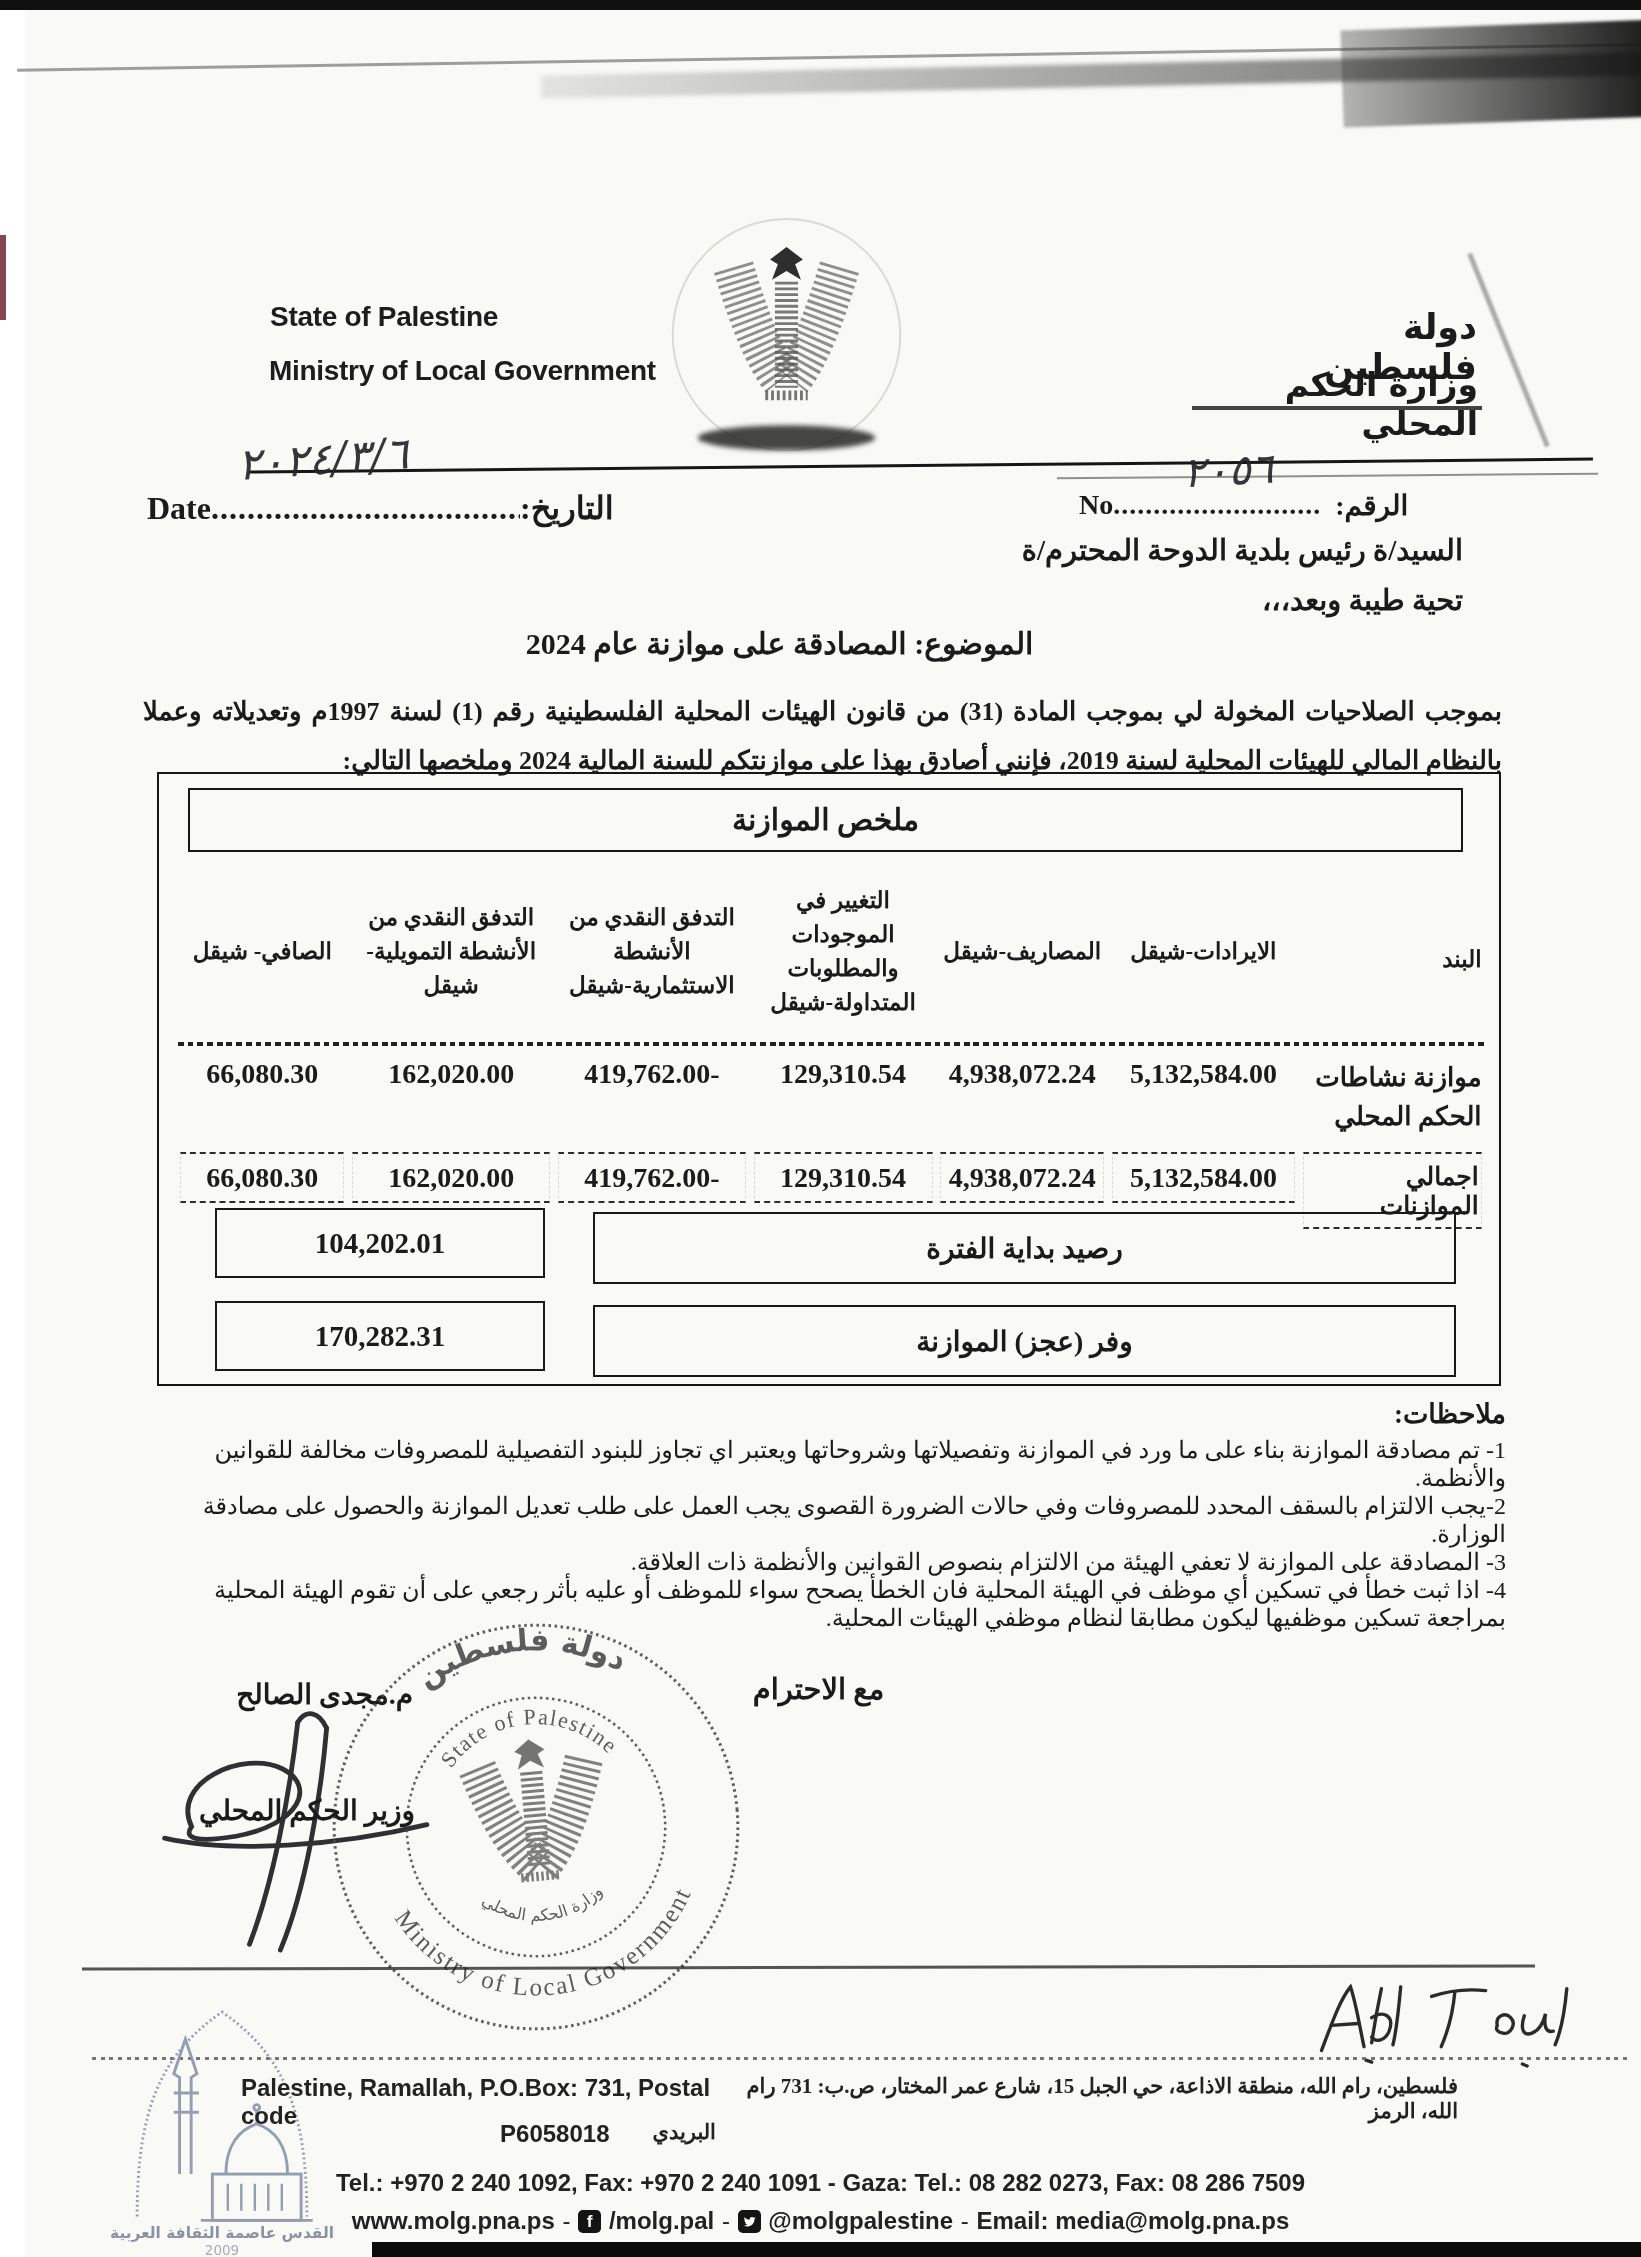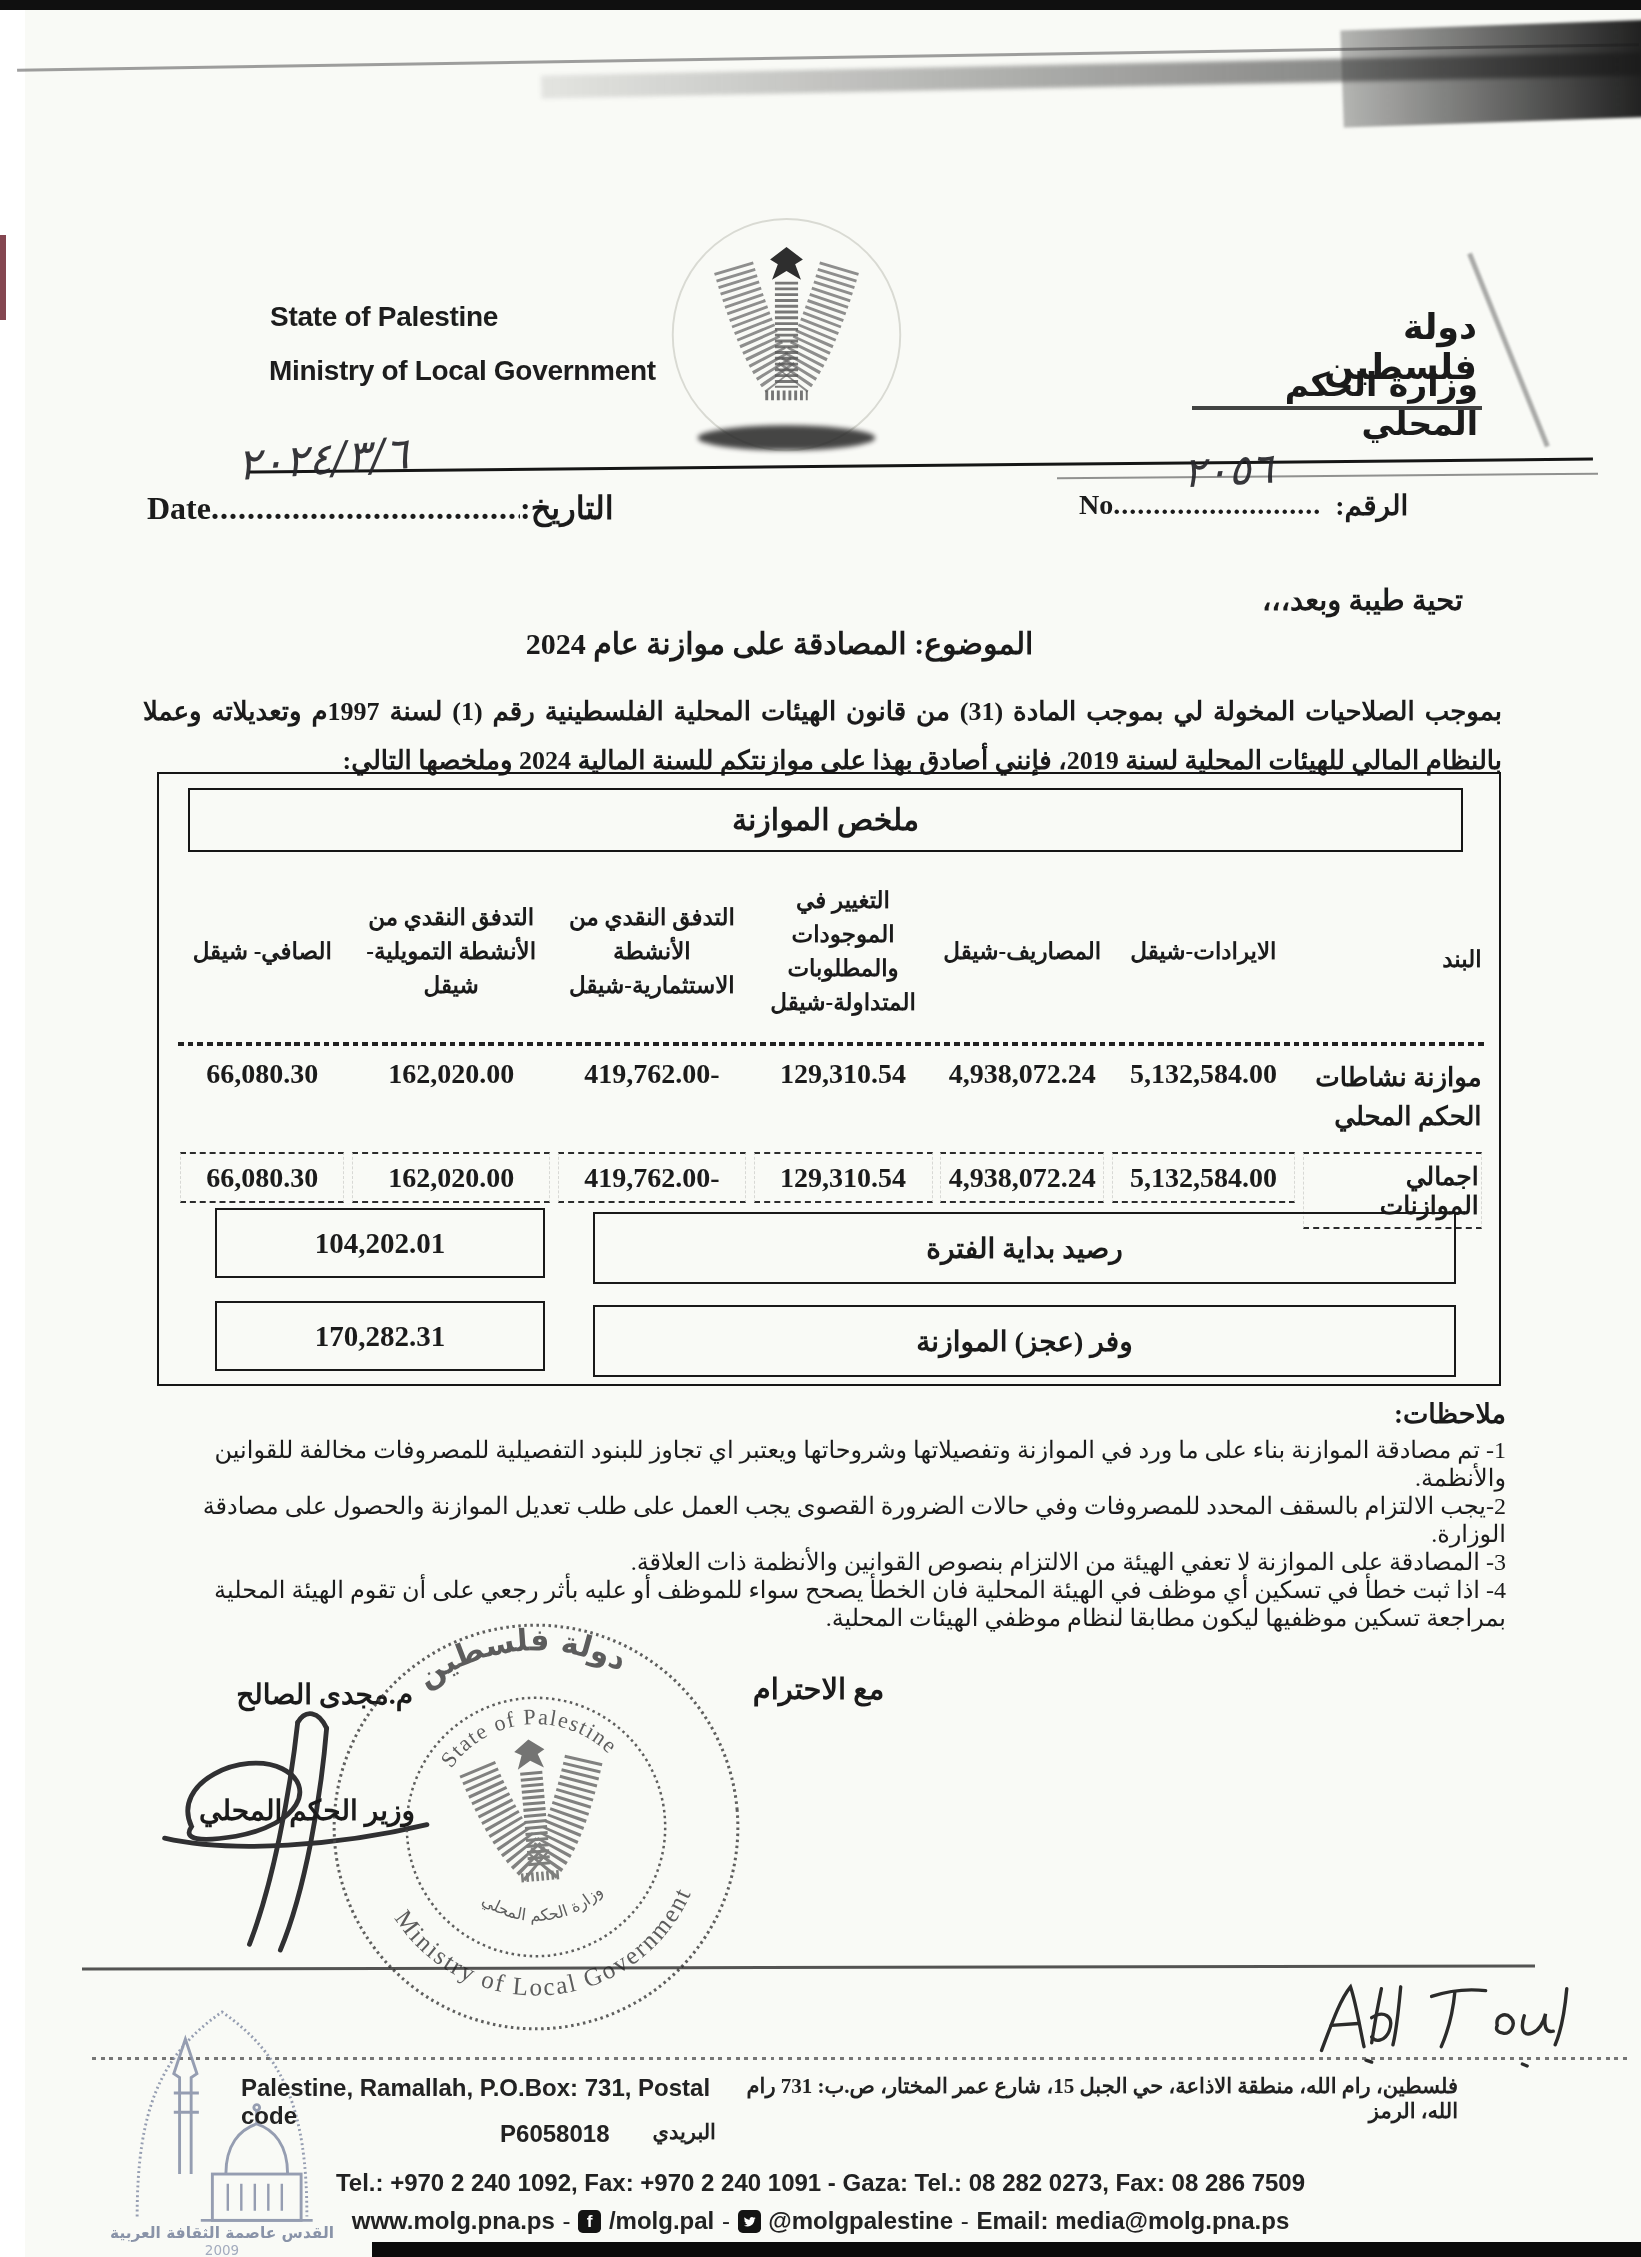--- a/index.html
+++ b/index.html
@@ -73,20 +73,21 @@
   </div>
   <div class="abs hand ar" style="left:237px;top:433px;font-size:44px;transform:rotate(-4deg);opacity:.92;">٢٠٢٤/٣/٦</div>
 
   <div class="abs" style="left:1079px;top:489px;display:flex;align-items:flex-start;font-size:28px;font-weight:700;">
     <span>No</span>
       <span class="leader" style="width:222px;">..........................</span>
       <span class="ar">الرقم:</span>
   </div>
   <div class="abs hand ar" style="left:1183px;top:446px;font-size:42px;transform:rotate(-3deg);opacity:.92;">٢٠٥٦</div>
 
+  <div class="abs ar b" style="left:869px;top:533px;width:594px;text-align:right;font-size:29px;">السيد/ة رئيس بلدية الدوحة المحترم/ة</div>
   <div class="abs ar b" style="left:869px;top:583px;width:594px;text-align:right;font-size:29px;">تحية طيبة وبعد،،،</div>
 
   <div class="abs ar b" style="left:345px;top:626px;width:869px;text-align:center;font-size:30px;">الموضوع: المصادقة على موازنة عام 2024</div>
 
   <div class="abs ar b" style="left:143px;top:687px;width:1359px;font-size:26px;line-height:49px;text-align:justify;">بموجب الصلاحيات المخولة لي بموجب المادة (31) من قانون الهيئات المحلية الفلسطينية رقم (1) لسنة 1997م وتعديلاته وعملا بالنظام المالي للهيئات المحلية لسنة 2019، فإنني أصادق بهذا على موازنتكم للسنة المالية 2024 وملخصها التالي:</div>
 
   <div class="abs tbox" style="left:157px;top:772px;width:1340px;height:610px;">
     <div class="abs tbox ar b" style="left:29px;top:13.5px;width:1271px;height:60px;display:flex;align-items:center;justify-content:center;">
       <span style="font-size:30px;">ملخص الموازنة</span>
     </div>

